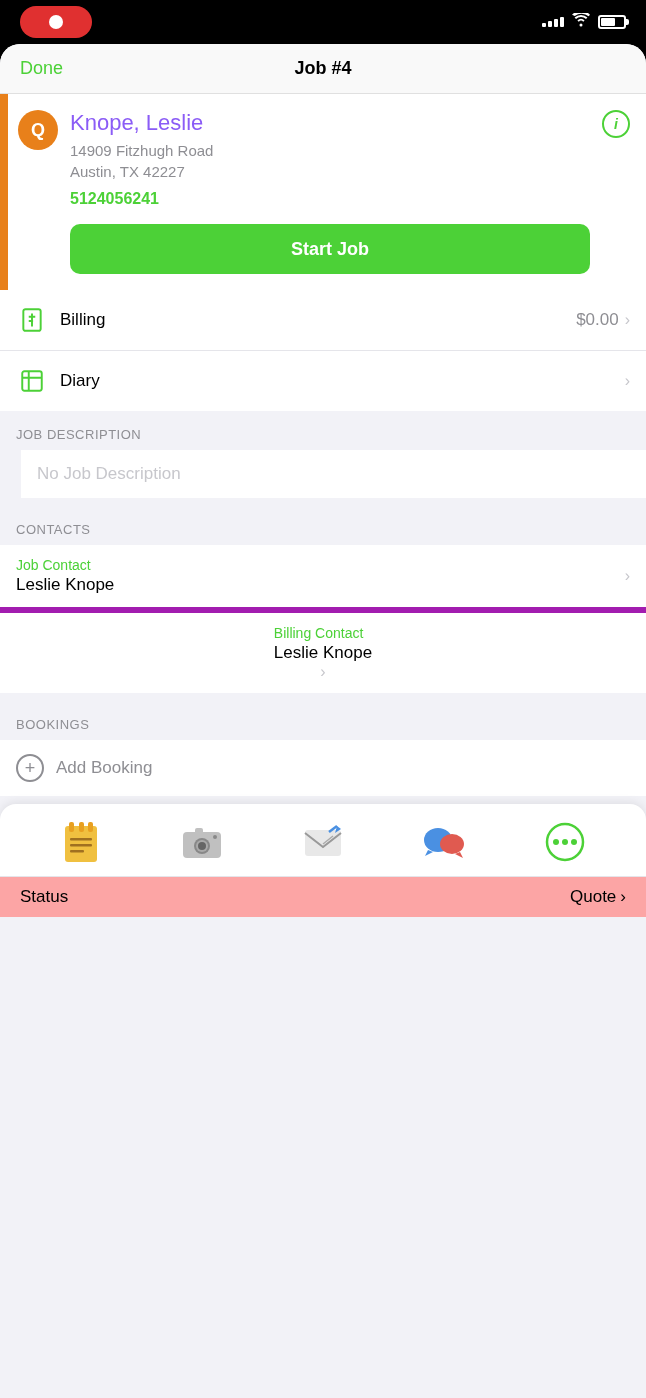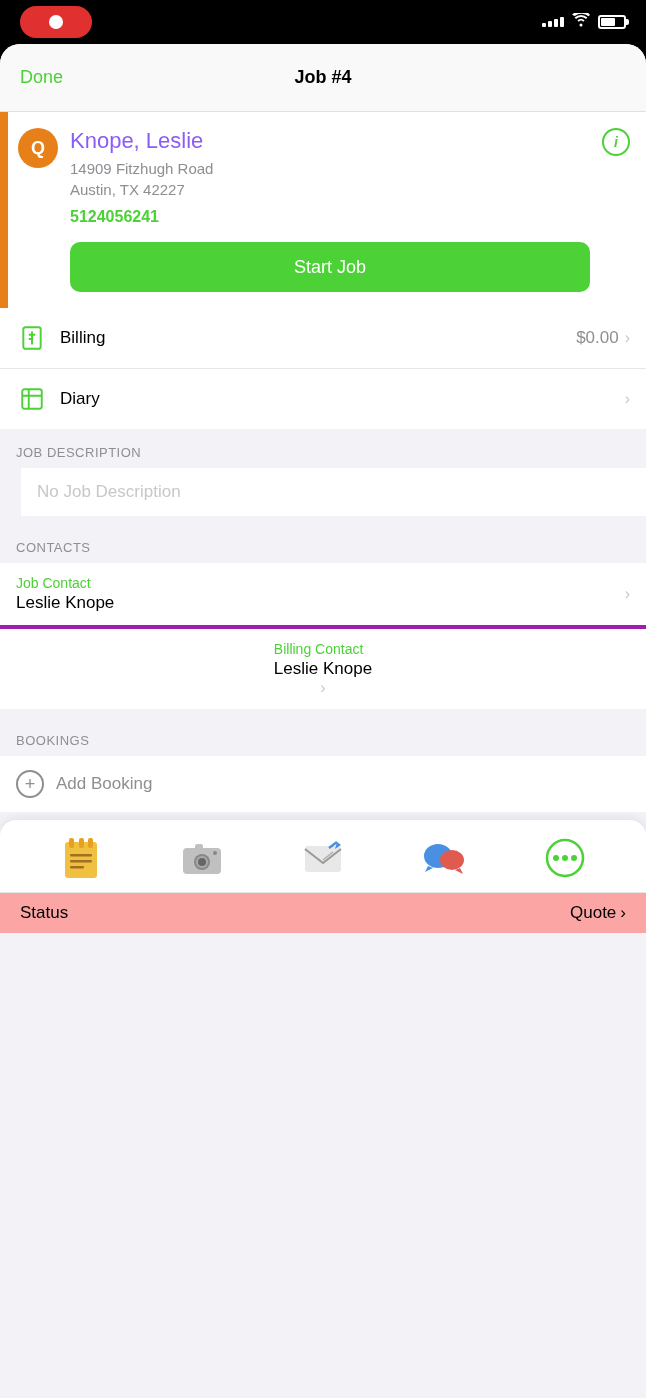--- a/index.html
+++ b/index.html
@@ -93,21 +93,21 @@
     .app-container {
       background: #f2f2f7;
       min-height: 1354px;
       border-radius: 20px 20px 0 0;
       overflow: hidden;
     }
 
     
     .nav-bar {
       background: #f9f9f9;
-      height: 68px;
+      height: 50px;
       display: flex;
       align-items: center;
       justify-content: center;
       position: relative;
       border-bottom: 1px solid #e0e0e0;
     }
     .nav-done {
       position: absolute;
       left: 20px;
       color: #4cd137;
@@ -190,21 +190,21 @@
       cursor: pointer;
     }
     .start-job-btn {
       background: #4cd137;
       border: none;
       border-radius: 10px;
       width: 100%;
       height: 50px;
       color: #fff;
       font-size: 18px;
-      font-weight: 400;
+      font-weight: 700;
       cursor: pointer;
       display: block;
     }
     .customer-card-inner {
       flex: 1;
       padding-right: 40px;
     }
 
     
     .menu-section {
@@ -264,21 +264,21 @@
       font-size: 17px;
       color: #c7c7cc;
       margin-bottom: 0;
       margin-left: 21px;
     }
 
     
     .contact-row {
       background: #fff;
       padding: 12px 16px;
-      border-bottom: 4px solid #a21caf;
+      border-bottom: 6px solid #a21caf;
       display: flex;
       align-items: center;
       cursor: pointer;
     }
     .contact-row:last-child {
       border-bottom: none;
       flex-direction: column;
     }
     .contact-info {
       flex: 1;

